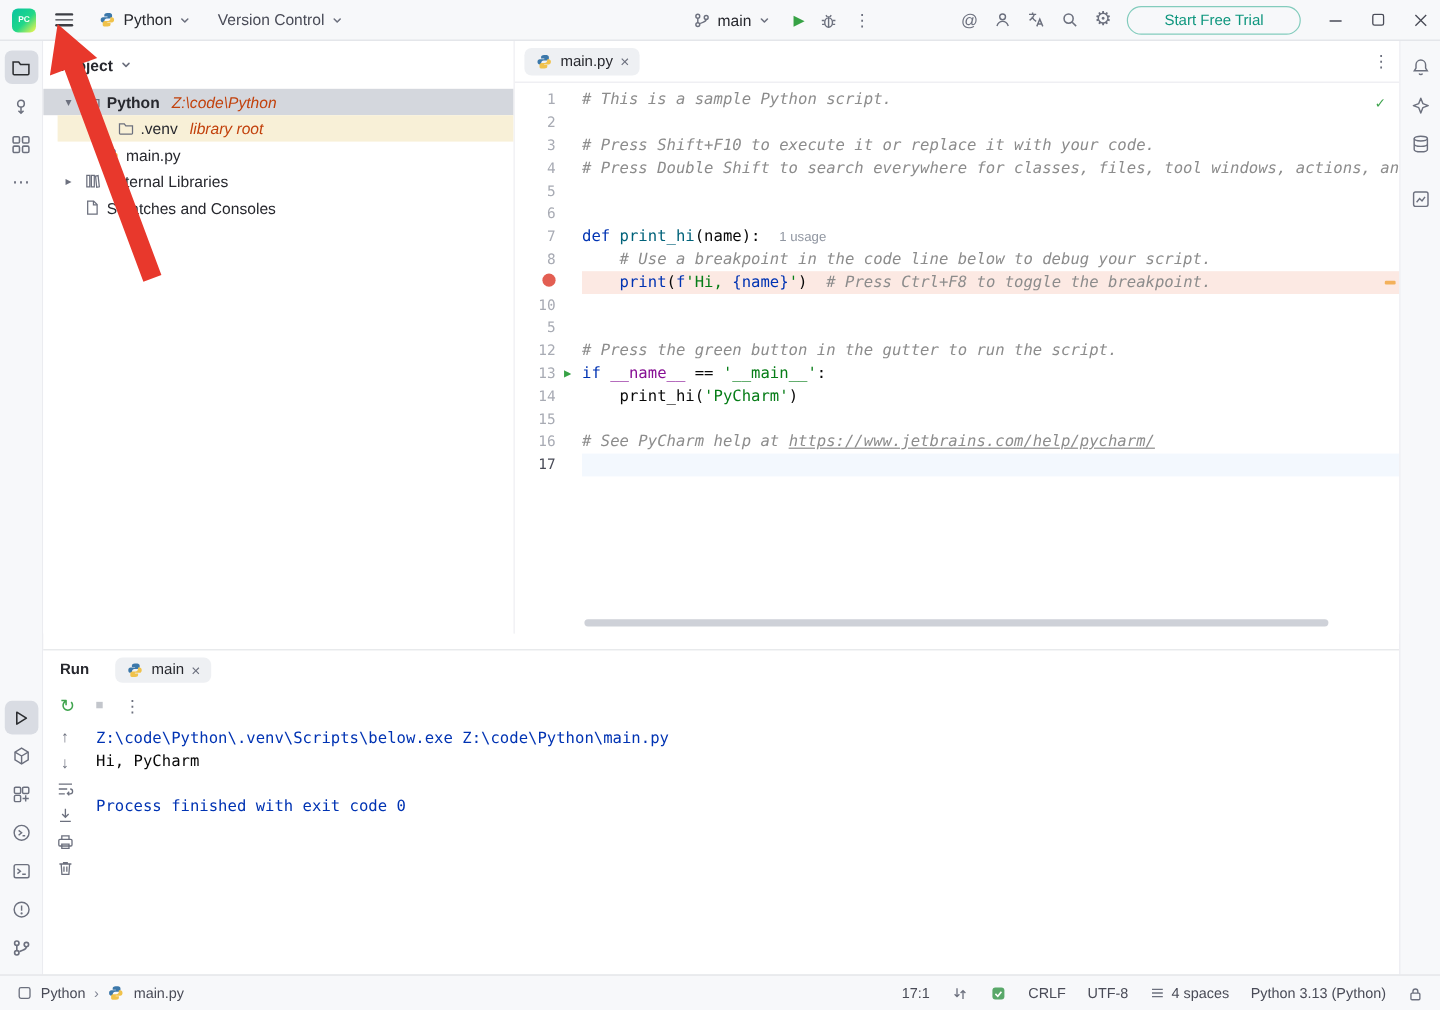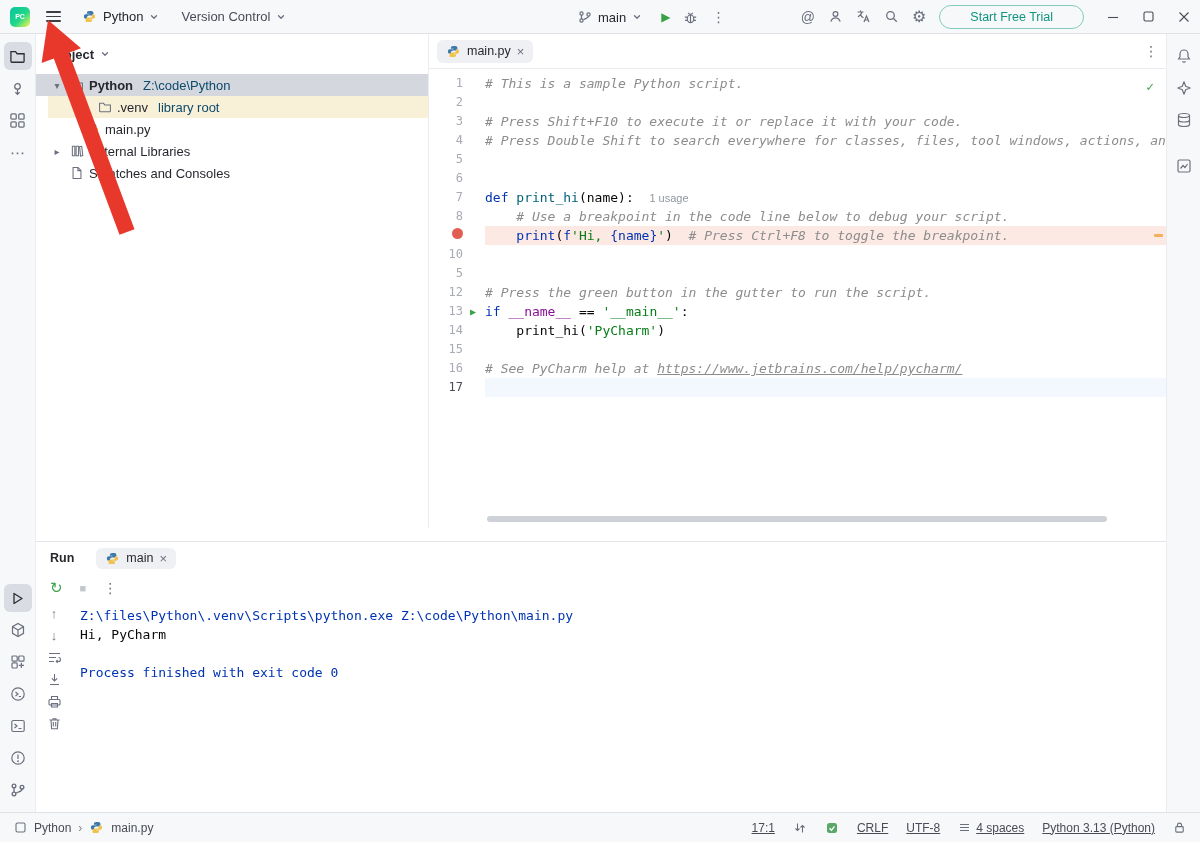--- a/index.html
+++ b/index.html
@@ -46,21 +46,21 @@
   .project-panel{width:392px;flex:none;background:#fff;border-right:1px solid #ebecf0;
     display:flex;flex-direction:column;overflow:hidden;}
   .pp-header{height:40px;display:flex;align-items:center;gap:6px;padding:0 14px;font-weight:600;}
   .tree{font-size:13px;}
   .tree-row{height:22px;display:flex;align-items:center;gap:5px;white-space:nowrap;cursor:pointer;box-sizing:border-box;}
   .tree-row.selected{background:#d4d7dd;}
   .tree-row.library{background:#f8f0d7;margin-left:12px;}
   .chev{width:14px;text-align:center;color:#6c707e;font-size:10px;flex:none;}
   .ticon{width:15px;height:15px;display:inline-flex;align-items:center;justify-content:center;flex:none;}
   .tlabel.bold{font-weight:700;}
-  .tdetail{color:#0c4a6e;margin-left:5px;}
+  .tdetail{color:#c2410c;margin-left:5px;font-style:italic;}
 
   
   .editor-panel{flex:1;display:flex;flex-direction:column;min-width:0;background:#fff;position:relative;}
   .tabbar{height:35px;flex:none;display:flex;align-items:center;padding:0 8px;
     border-bottom:1px solid #ebecf0;box-sizing:border-box;}
   .tab{display:flex;align-items:center;gap:6px;padding:4px 9px;background:#eef0f3;border-radius:6px;
     font-size:12.5px;cursor:pointer;}
   .tab-close{color:#6c707e;font-size:13px;cursor:pointer;line-height:1;}
   .bar-more{margin-left:auto;}
   .editor{flex:1;display:flex;position:relative;overflow:hidden;
@@ -105,21 +105,21 @@
   .console{flex:1;min-width:0;font-family:"DejaVu Sans Mono",monospace;font-size:13px;line-height:19px;
     padding:4px 0 0 8px;overflow:hidden;}
   .con-line{min-height:19px;white-space:pre;}
   .con-info{color:#0033b3;}
   .con-plain{color:#080808;}
 
   
   .statusbar{position:absolute;left:0;right:0;bottom:0;height:30px;background:#f7f8fa;
     border-top:1px solid #dfe1e5;display:flex;align-items:center;gap:7px;padding:0 14px;
     box-sizing:border-box;font-size:12px;color:#494b57;z-index:5;}
-  .sb-right{margin-left:auto;display:flex;align-items:center;gap:18px;text-decoration:underline;}
+  .sb-right{margin-left:auto;display:flex;align-items:flex-end;gap:18px;}
   .sb-item{cursor:pointer;white-space:nowrap;display:flex;align-items:center;gap:5px;}
   .crumb-sep{color:#818594;}
 
   
   .arrow-overlay{position:absolute;left:0;top:0;pointer-events:none;z-index:50;}
 </style>
 </head>
 <body>
 
 <header class="titlebar">
@@ -480,21 +480,21 @@
             </svg>
           <svg width="15" height="15" viewBox="0 0 15 15" fill="none" stroke="currentColor" stroke-width="1.1">
               <rect x="2" y="5.5" width="11" height="5.5" rx="1"></rect>
               <path d="M4.5 5.5v-3h6v3M4.5 9.5h6V13h-6z"></path>
             </svg>
           <svg width="15" height="15" viewBox="0 0 15 15" fill="none" stroke="currentColor" stroke-width="1.1">
               <path d="M2.5 4h10M6 4V2.8h3V4M4 4l.6 8.7h5.8L11 4M6.3 6v4.5M8.7 6v4.5"></path>
             </svg>
         </div>
         <div class="console">
-            <div class="con-line con-info">Z:\files\Python\.venv\Scripts\python.exe Z:\code\Python\main.py</div>
+            <div class="con-line con-info">Z:\code\Python\.venv\Scripts\below.exe Z:\code\Python\main.py</div>
             <div class="con-line con-plain">Hi, PyCharm</div>
             <div class="con-line con-plain"></div>
             <div class="con-line con-info">Process finished with exit code 0</div>
           </div>
       </div>
     </section>
   </div>
 
   <nav class="right-strip">
     <div class="strip-btn">

